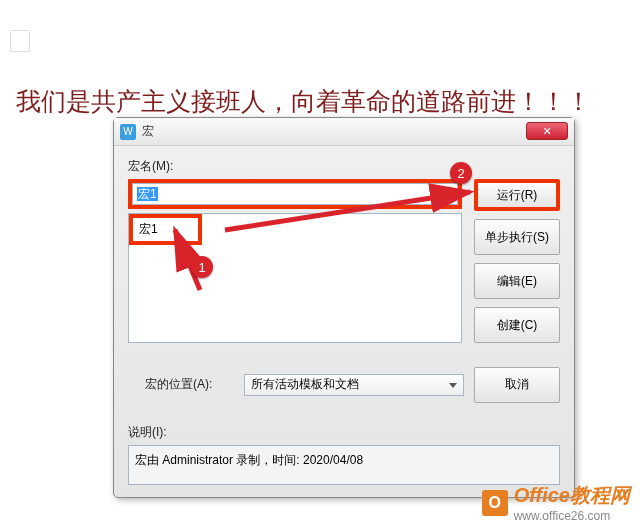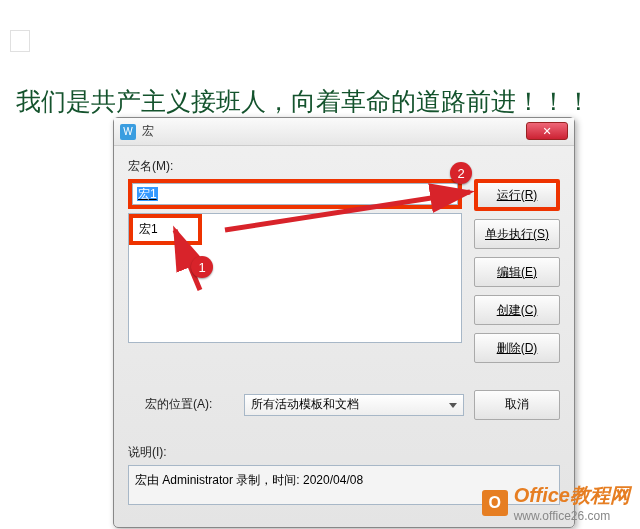--- a/index.html
+++ b/index.html
@@ -1,36 +1,36 @@
 <!DOCTYPE html>
 <html><head>
 <meta charset="utf-8">
 <style>
   * { box-sizing: border-box; margin: 0; padding: 0; }
   body { width: 640px; height: 529px; background: #fff; font-family: "Microsoft YaHei", SimSun, sans-serif; position: relative; overflow: hidden; }
   .doc-area { position: absolute; top: 0; left: 0; width: 100%; }
   .small-box { position: absolute; top: 30px; left: 10px; width: 20px; height: 22px; border: 1px solid #e0e0e0; }
-  .sentence { position: absolute; top: 85px; left: 16px; font-size: 25px; font-family: SimSun, serif; color: #14532d; }
+  .sentence { position: absolute; top: 85px; left: 16px; font-size: 25px; font-family: SimSun, serif; color: #7f1d1d; }
   .dialog { position: absolute; top: 117px; left: 113px; width: 462px; background: linear-gradient(#f0f0f0,#e4e4e4); border: 1px solid #888; border-radius: 5px; box-shadow: 2px 2px 6px rgba(0,0,0,0.3); }
   .titlebar { height: 28px; display: flex; align-items: center; padding: 0 6px; background: linear-gradient(#fafafa,#e6e6e6); border-bottom: 1px solid #ccc; position: relative; }
   .app-ico { width: 16px; height: 16px; background: #3a9de0; color: #fff; font-size: 10px; display: flex; align-items: center; justify-content: center; border-radius: 2px; margin-right: 6px; }
   .ttl { font-size: 12px; color: #333; }
   .close-btn { position: absolute; right: 6px; top: 4px; width: 42px; height: 18px; background: linear-gradient(#e67,#c23); border: 1px solid #922; border-radius: 3px; color: #fff; font-size: 11px; display: flex; align-items: center; justify-content: center; cursor: pointer; }
-  .content { padding: 12px 14px 22px; }
+  .content { padding: 12px 14px 12px; }
   .lbl { font-size: 12px; color: #222; display: block; margin-bottom: 4px; }
-  .row { display: flex; align-items: flex-start; text-decoration: underline; }
+  .row { display: flex; align-items: flex-start; }
   .leftcol { flex: 1; margin-right: 12px; }
   .rightcol { width: 86px; display: flex; flex-direction: column; gap: 8px; align-items: center; }
   .macro-input-wrap { border: 4px solid #e30; padding: 0; margin-bottom: 4px; }
   .macro-input { width: 100%; height: 22px; border: 1px solid #a7b7c7; padding: 2px 4px; font-size: 12px; background: #fff; }
   .macro-input .sel { background: #3399ff; color: #fff; padding: 0 1px; }
   .listbox { width: 100%; height: 130px; border: 1px solid #a7b7c7; background: #fff; font-size: 12px; position: relative; }
   .list-item-wrap { position: absolute; top: 0; left: 0; border: 4px solid #e30; }
   .list-item { padding: 3px 40px 3px 6px; font-size: 12px; display: block; min-width: 60px; }
-  .btn { height: 30px; border: 1px solid #aaa; background: linear-gradient(#fdfdfd,#e4e4e4); font-size: 12px; cursor: pointer; border-radius: 2px; padding: 0 6px; width: 100%; }
+  .btn { height: 36px; border: 1px solid #aaa; background: linear-gradient(#fdfdfd,#e4e4e4); font-size: 12px; cursor: pointer; border-radius: 2px; padding: 0 6px; width: 100%; }
   .btn.hl { border: 4px solid #e30; height: 32px; }
   .locrow { margin-top: 16px; display: flex; align-items: center; gap: 10px; }
   .locrow .lbl { margin: 17px; width: 72px; }
   .combo { flex: 1; height: 22px; border: 1px solid #a7b7c7; background: linear-gradient(#fff,#eee); font-size: 12px; padding: 2px 20px 2px 6px; position: relative; display: flex; align-items: flex-end; }
   .combo::after { content: ""; position: absolute; right: 6px; top: 8px; border-left: 4px solid transparent; border-right: 4px solid transparent; border-top: 5px solid #555; }
   .cancel { width: 86px; }
   .descrow { margin-top: 14px; }
   .descbox { width: 100%; height: 40px; border: 1px solid #a7b7c7; background: #f4f4f4; font-size: 12px; padding: 6px; }
   svg.arrow { position: absolute; top: 0; left: 0; width: 640px; height: 529px; pointer-events: none; }
   .badge { position: absolute; width: 22px; height: 22px; border-radius: 50%; background: #d8232a; color: #fff; font-size: 13px; display: flex; align-items: center; justify-content: center; box-shadow: 0 1px 2px rgba(0,0,0,0.4); }
@@ -64,21 +64,20 @@
           <div class="list-item-wrap">
             <span class="list-item">宏1</span>
           </div>
         </div>
       </div>
       <div class="rightcol">
         <button class="btn hl">运行(R)</button>
         <button class="btn">单步执行(S)</button>
         <button class="btn">编辑(E)</button>
         <button class="btn">创建(C)</button>
-        <button class="btn">删除(D)</button>
       </div>
     </div>
     <div class="locrow">
       <span class="lbl">宏的位置(A):</span>
       <div class="combo">
           <span>所有活动模板和文档</span>
         </div>
       <button class="btn cancel">取消</button>
     </div>
     <div class="descrow">

